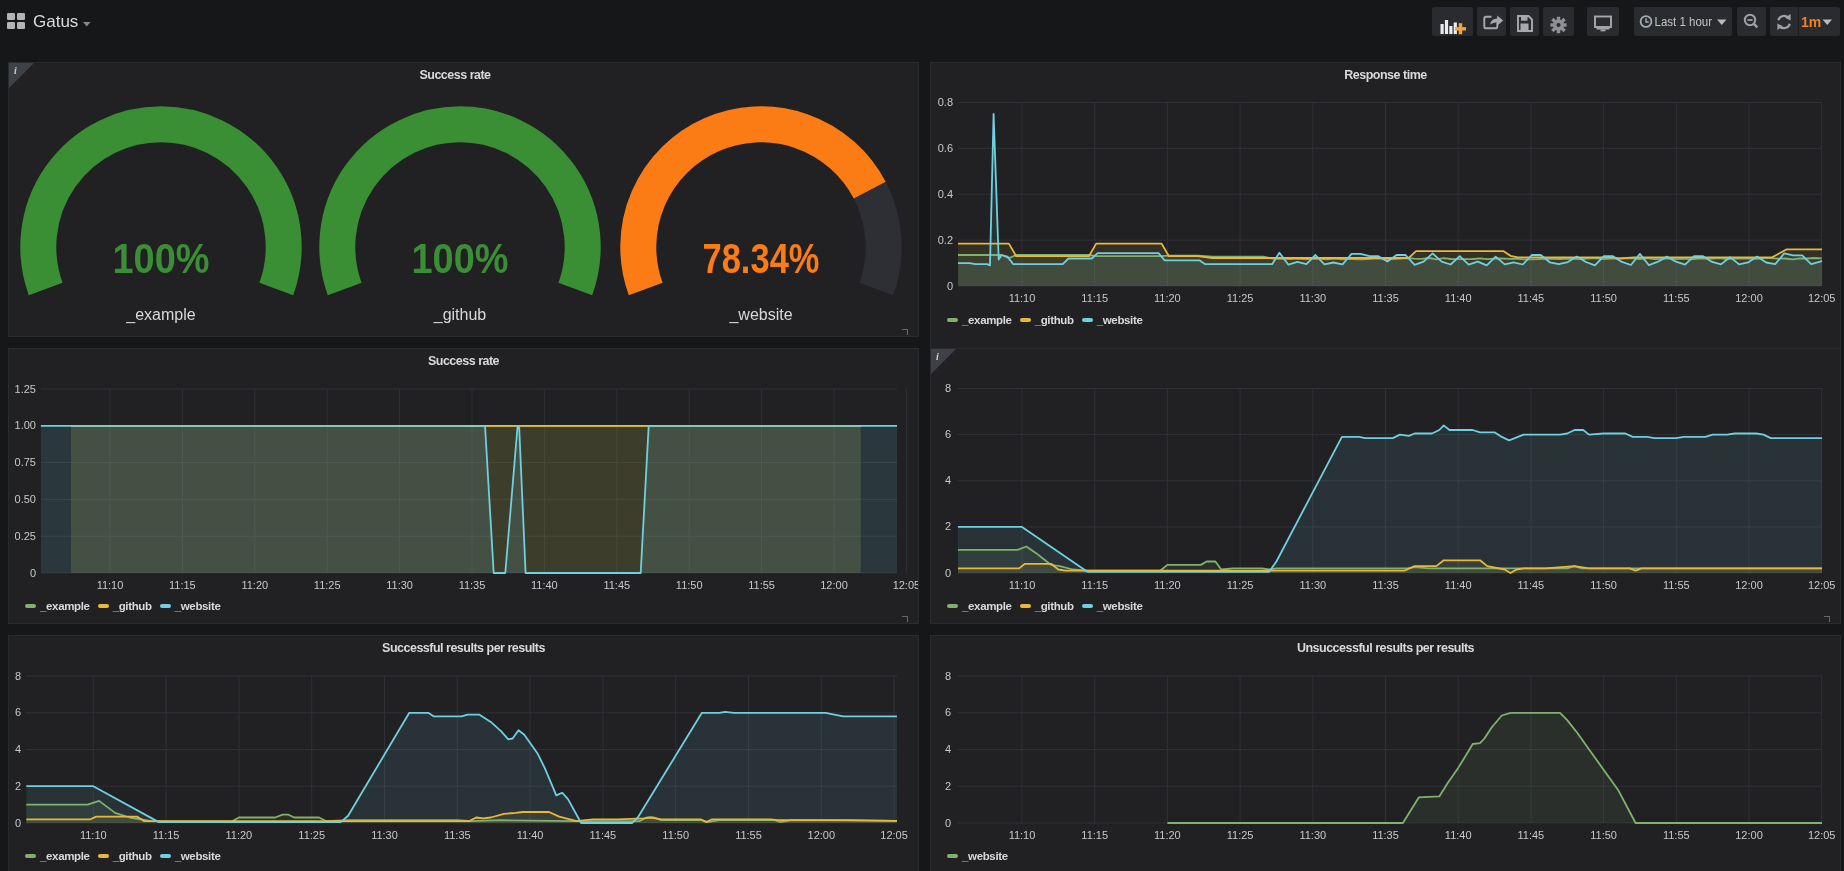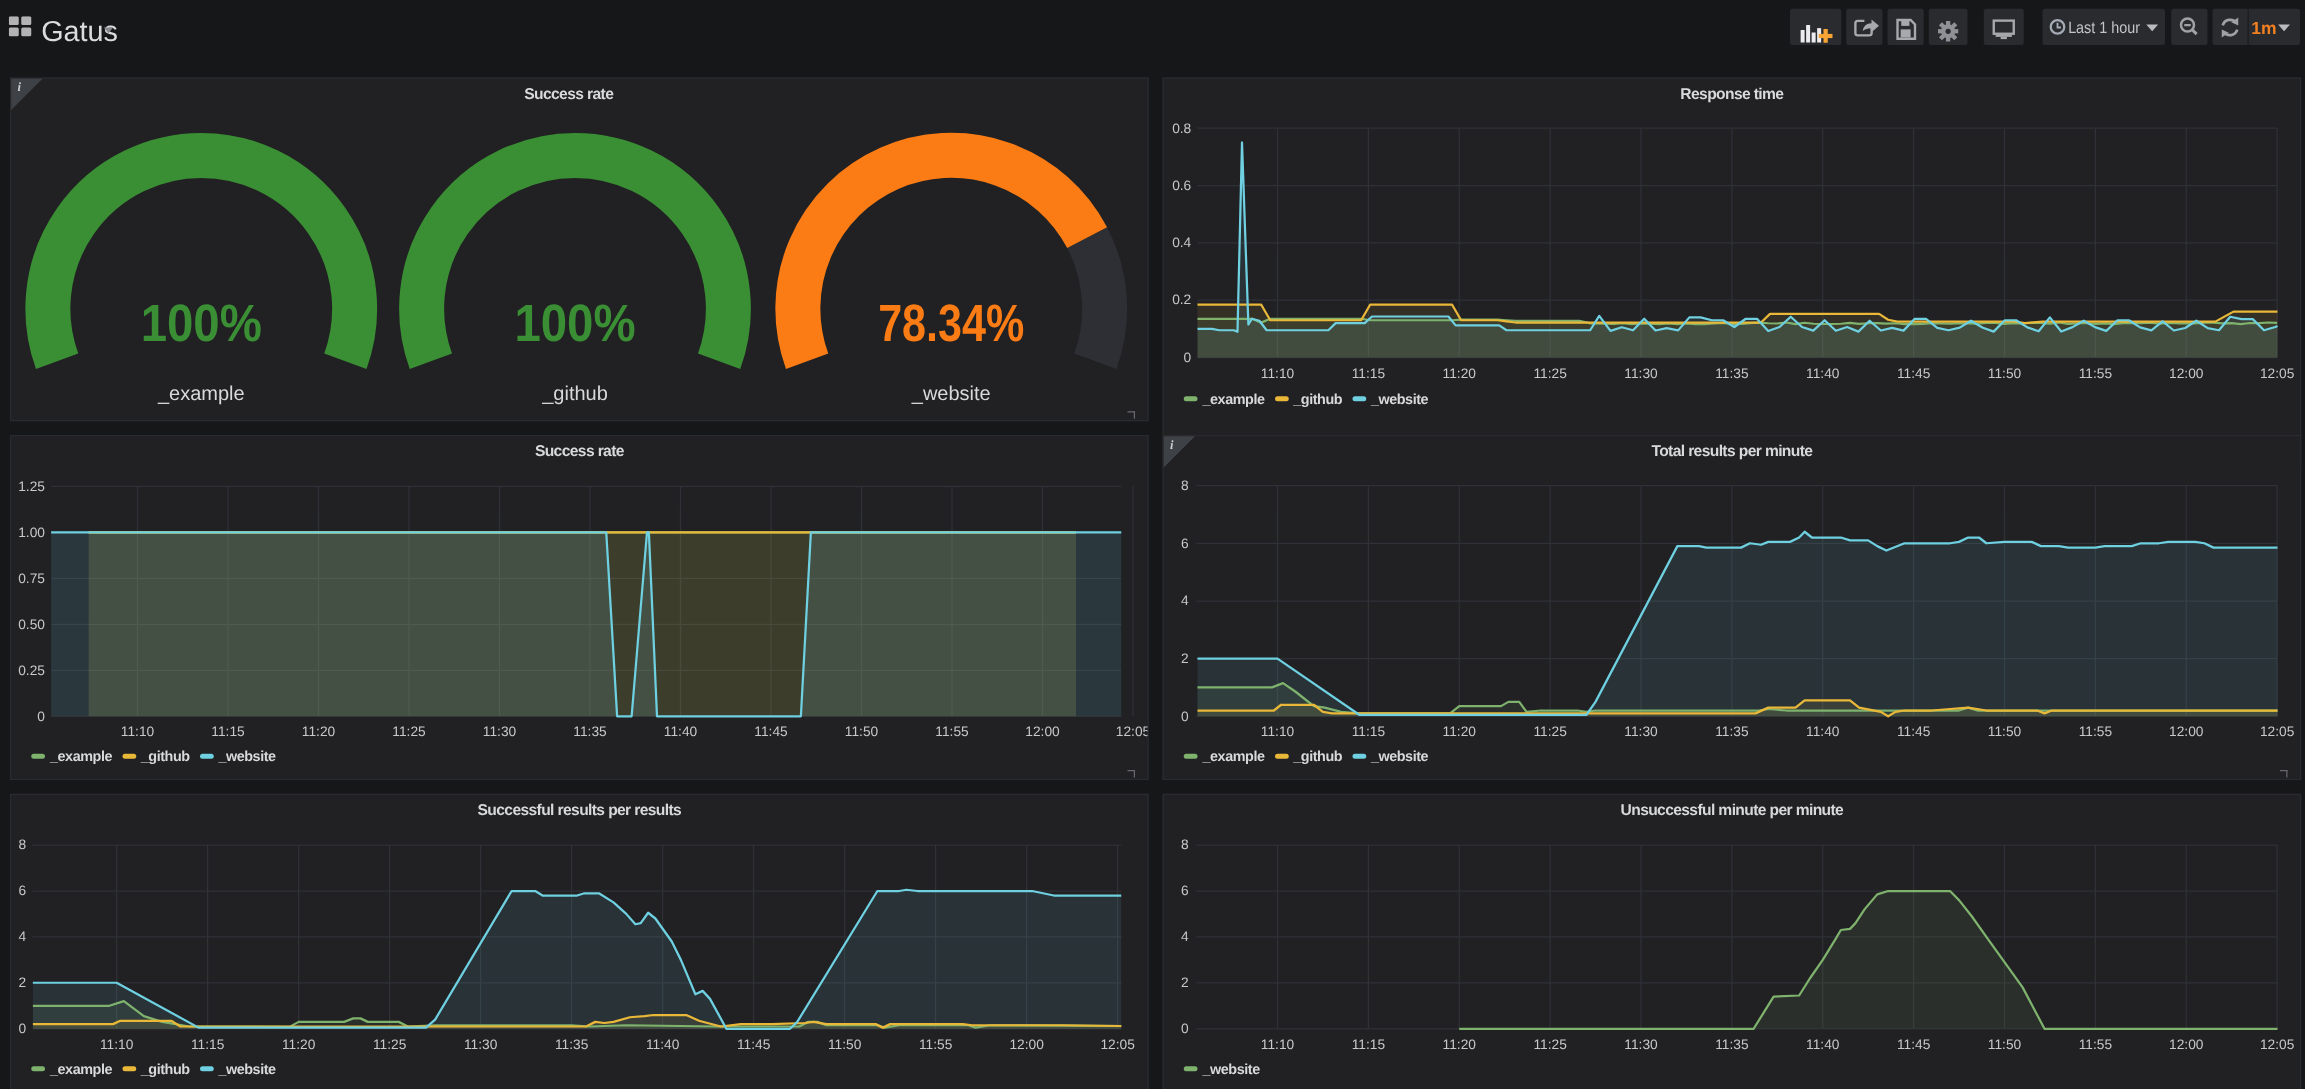--- a/index.html
+++ b/index.html
@@ -17,21 +17,21 @@
 svg { position:absolute; top:0; left:0; }
 svg text { font-family:"Liberation Sans", sans-serif; }
 </style></head><body>
 
 <svg width="30" height="32" style="left:7px;top:13px">
  <rect x="0" y="0" width="8" height="7" rx="1.2" fill="#b3b3b6"></rect>
  <rect x="10" y="0" width="8" height="7" rx="1.2" fill="#b3b3b6"></rect>
  <rect x="0" y="9" width="8" height="7" rx="1.2" fill="#b3b3b6"></rect>
  <rect x="10" y="9" width="8" height="7" rx="1.2" fill="#b3b3b6"></rect>
 </svg>
-<div style="position:absolute;left:33px;top:12px;font-size:23px;color:#dcdcde">Gatus</div>
+<div style="position:absolute;left:33px;top:12px;font-size:17px;color:#dcdcde">Gatus</div>
 <svg width="12" height="8" style="left:82px;top:21px">
     <polygon points="1,1 8.5,1 4.75,5.5" fill="#87888c"></polygon>
   </svg>
 
 <div class="navbtn" style="left:1432px;width:41px"></div>
 <svg width="41" height="29" style="left:1432px;top:7px">
  <rect x="8.5" y="17" width="3.2" height="10" fill="#ececee"></rect>
  <rect x="12.9" y="13" width="3.2" height="14" fill="#ececee"></rect>
  <rect x="17.3" y="19" width="3.2" height="8" fill="#ececee"></rect>
  <rect x="21.7" y="15.5" width="3.2" height="11.5" fill="#ececee"></rect>
@@ -217,21 +217,20 @@
       <text x="680.2" y="240" text-anchor="middle" font-size="11" fill="#c7c8c9">11:50</text>
       <text x="752.6" y="240" text-anchor="middle" font-size="11" fill="#c7c8c9">11:55</text>
       <text x="825.0" y="240" text-anchor="middle" font-size="11" fill="#c7c8c9">12:00</text>
       <text x="897.4" y="240" text-anchor="middle" font-size="11" fill="#c7c8c9">12:05</text>
     </svg>
  <div class="legend" style="left:16px;top:251px"><span class="li"><span class="ld" style="background:#7EB26D"></span>_example</span><span class="li"><span class="ld" style="background:#EAB839"></span>_github</span><span class="li"><span class="ld" style="background:#6ED0E0"></span>_website</span></div>
  <div class="resize"></div>
 </div>
 
 <div class="panel" style="left:930px;top:348px;width:911px;height:276px">
- <div class="ptitle">Total results per minute</div>
  <div class="corner">
       <span>i</span>
     </div>
  <svg width="909" height="274">
       <line x1="26" y1="224.0" x2="891" y2="224.0" stroke="#2f3137" stroke-width="1"></line>
       <line x1="26" y1="177.9" x2="891" y2="177.9" stroke="#2f3137" stroke-width="1"></line>
       <line x1="26" y1="131.8" x2="891" y2="131.8" stroke="#2f3137" stroke-width="1"></line>
       <line x1="26" y1="85.6" x2="891" y2="85.6" stroke="#2f3137" stroke-width="1"></line>
       <line x1="26" y1="39.5" x2="891" y2="39.5" stroke="#2f3137" stroke-width="1"></line>
       <line x1="91.0" y1="39.5" x2="91.0" y2="224.0" stroke="#2f3137" stroke-width="1"></line>
@@ -315,21 +314,21 @@
       <text x="593.9" y="203" text-anchor="middle" font-size="11" fill="#c7c8c9">11:45</text>
       <text x="666.7" y="203" text-anchor="middle" font-size="11" fill="#c7c8c9">11:50</text>
       <text x="739.5" y="203" text-anchor="middle" font-size="11" fill="#c7c8c9">11:55</text>
       <text x="812.3" y="203" text-anchor="middle" font-size="11" fill="#c7c8c9">12:00</text>
       <text x="885.1" y="203" text-anchor="middle" font-size="11" fill="#c7c8c9">12:05</text>
     </svg>
  <div class="legend" style="left:16px;top:214px"><span class="li"><span class="ld" style="background:#7EB26D"></span>_example</span><span class="li"><span class="ld" style="background:#EAB839"></span>_github</span><span class="li"><span class="ld" style="background:#6ED0E0"></span>_website</span></div>
 </div>
 
 <div class="panel" style="left:930px;top:635px;width:911px;height:240px">
- <div class="ptitle">Unsuccessful minute per minute</div>
+ <div class="ptitle">Unsuccessful results per results</div>
  <svg width="909" height="238">
       <line x1="26" y1="187.0" x2="891" y2="187.0" stroke="#2f3137" stroke-width="1"></line>
       <line x1="26" y1="150.2" x2="891" y2="150.2" stroke="#2f3137" stroke-width="1"></line>
       <line x1="26" y1="113.5" x2="891" y2="113.5" stroke="#2f3137" stroke-width="1"></line>
       <line x1="26" y1="76.8" x2="891" y2="76.8" stroke="#2f3137" stroke-width="1"></line>
       <line x1="26" y1="40.0" x2="891" y2="40.0" stroke="#2f3137" stroke-width="1"></line>
       <line x1="91.0" y1="40.0" x2="91.0" y2="187.0" stroke="#2f3137" stroke-width="1"></line>
       <line x1="163.7" y1="40.0" x2="163.7" y2="187.0" stroke="#2f3137" stroke-width="1"></line>
       <line x1="236.4" y1="40.0" x2="236.4" y2="187.0" stroke="#2f3137" stroke-width="1"></line>
       <line x1="309.1" y1="40.0" x2="309.1" y2="187.0" stroke="#2f3137" stroke-width="1"></line>

